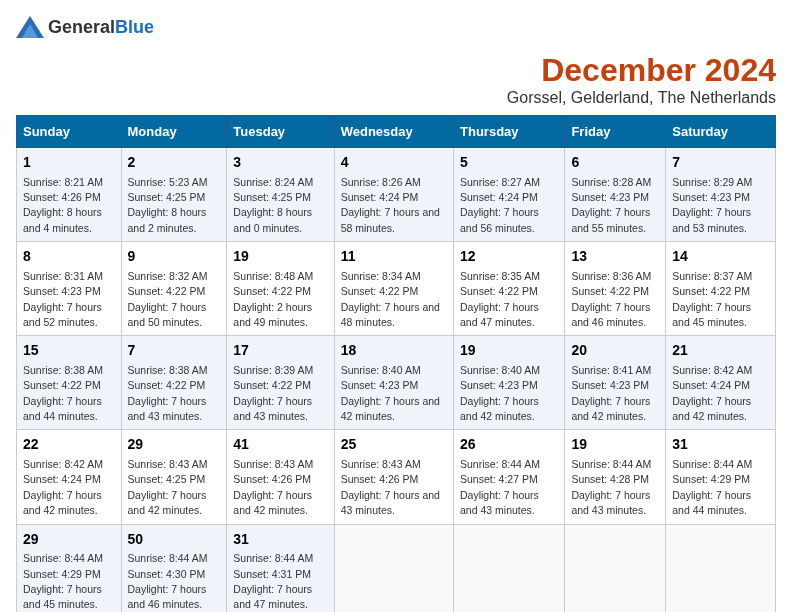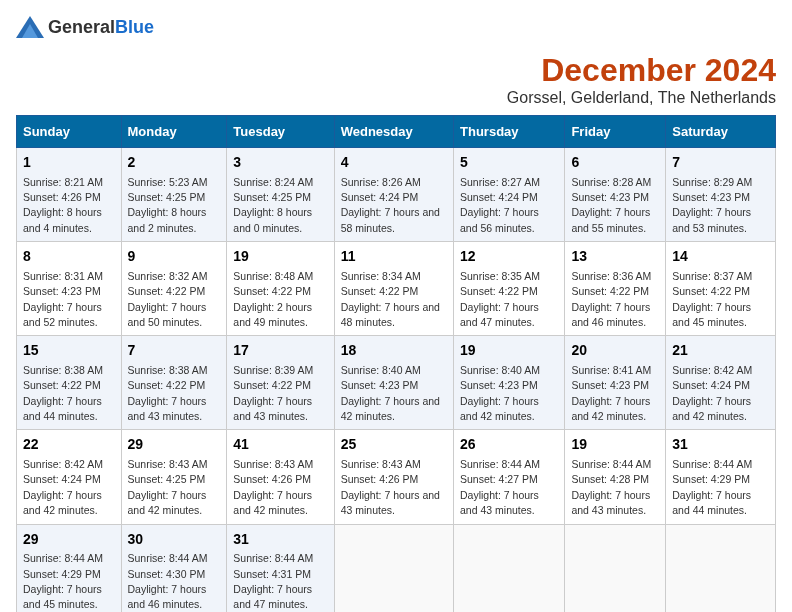--- a/index.html
+++ b/index.html
@@ -156,21 +156,21 @@
         <td><span class="day-num">22</span><span class="cell-text">Sunrise: 8:42 AM</span><br><span class="cell-text">Sunset: 4:24 PM</span><br><span class="cell-text">Daylight: 7 hours and 42 minutes.</span></td>
         <td><span class="day-num">29</span><span class="cell-text">Sunrise: 8:43 AM</span><br><span class="cell-text">Sunset: 4:25 PM</span><br><span class="cell-text">Daylight: 7 hours and 42 minutes.</span></td>
         <td><span class="day-num">41</span><span class="cell-text">Sunrise: 8:43 AM</span><br><span class="cell-text">Sunset: 4:26 PM</span><br><span class="cell-text">Daylight: 7 hours and 42 minutes.</span></td>
         <td><span class="day-num">25</span><span class="cell-text">Sunrise: 8:43 AM</span><br><span class="cell-text">Sunset: 4:26 PM</span><br><span class="cell-text">Daylight: 7 hours and 43 minutes.</span></td>
         <td><span class="day-num">26</span><span class="cell-text">Sunrise: 8:44 AM</span><br><span class="cell-text">Sunset: 4:27 PM</span><br><span class="cell-text">Daylight: 7 hours and 43 minutes.</span></td>
         <td><span class="day-num">19</span><span class="cell-text">Sunrise: 8:44 AM</span><br><span class="cell-text">Sunset: 4:28 PM</span><br><span class="cell-text">Daylight: 7 hours and 43 minutes.</span></td>
         <td><span class="day-num">31</span><span class="cell-text">Sunrise: 8:44 AM</span><br><span class="cell-text">Sunset: 4:29 PM</span><br><span class="cell-text">Daylight: 7 hours and 44 minutes.</span></td>
       </tr>
       <tr>
         <td><span class="day-num">29</span><span class="cell-text">Sunrise: 8:44 AM</span><br><span class="cell-text">Sunset: 4:29 PM</span><br><span class="cell-text">Daylight: 7 hours and 45 minutes.</span></td>
-        <td><span class="day-num">30</span><span class="cell-text">Sunrise: 8:44 AM</span><br><span class="cell-text">Sunset: 4:30 PM</span><br><span class="cell-text">Daylight: 7 hours and 46 minutes.</span></td>
+        <td><span class="day-num">50</span><span class="cell-text">Sunrise: 8:44 AM</span><br><span class="cell-text">Sunset: 4:30 PM</span><br><span class="cell-text">Daylight: 7 hours and 46 minutes.</span></td>
         <td><span class="day-num">31</span><span class="cell-text">Sunrise: 8:44 AM</span><br><span class="cell-text">Sunset: 4:31 PM</span><br><span class="cell-text">Daylight: 7 hours and 47 minutes.</span></td>
         <td class="empty"></td>
         <td class="empty"></td>
         <td class="empty"></td>
         <td class="empty"></td>
       </tr>
     </tbody>
 </table>
 
 </body></html>

